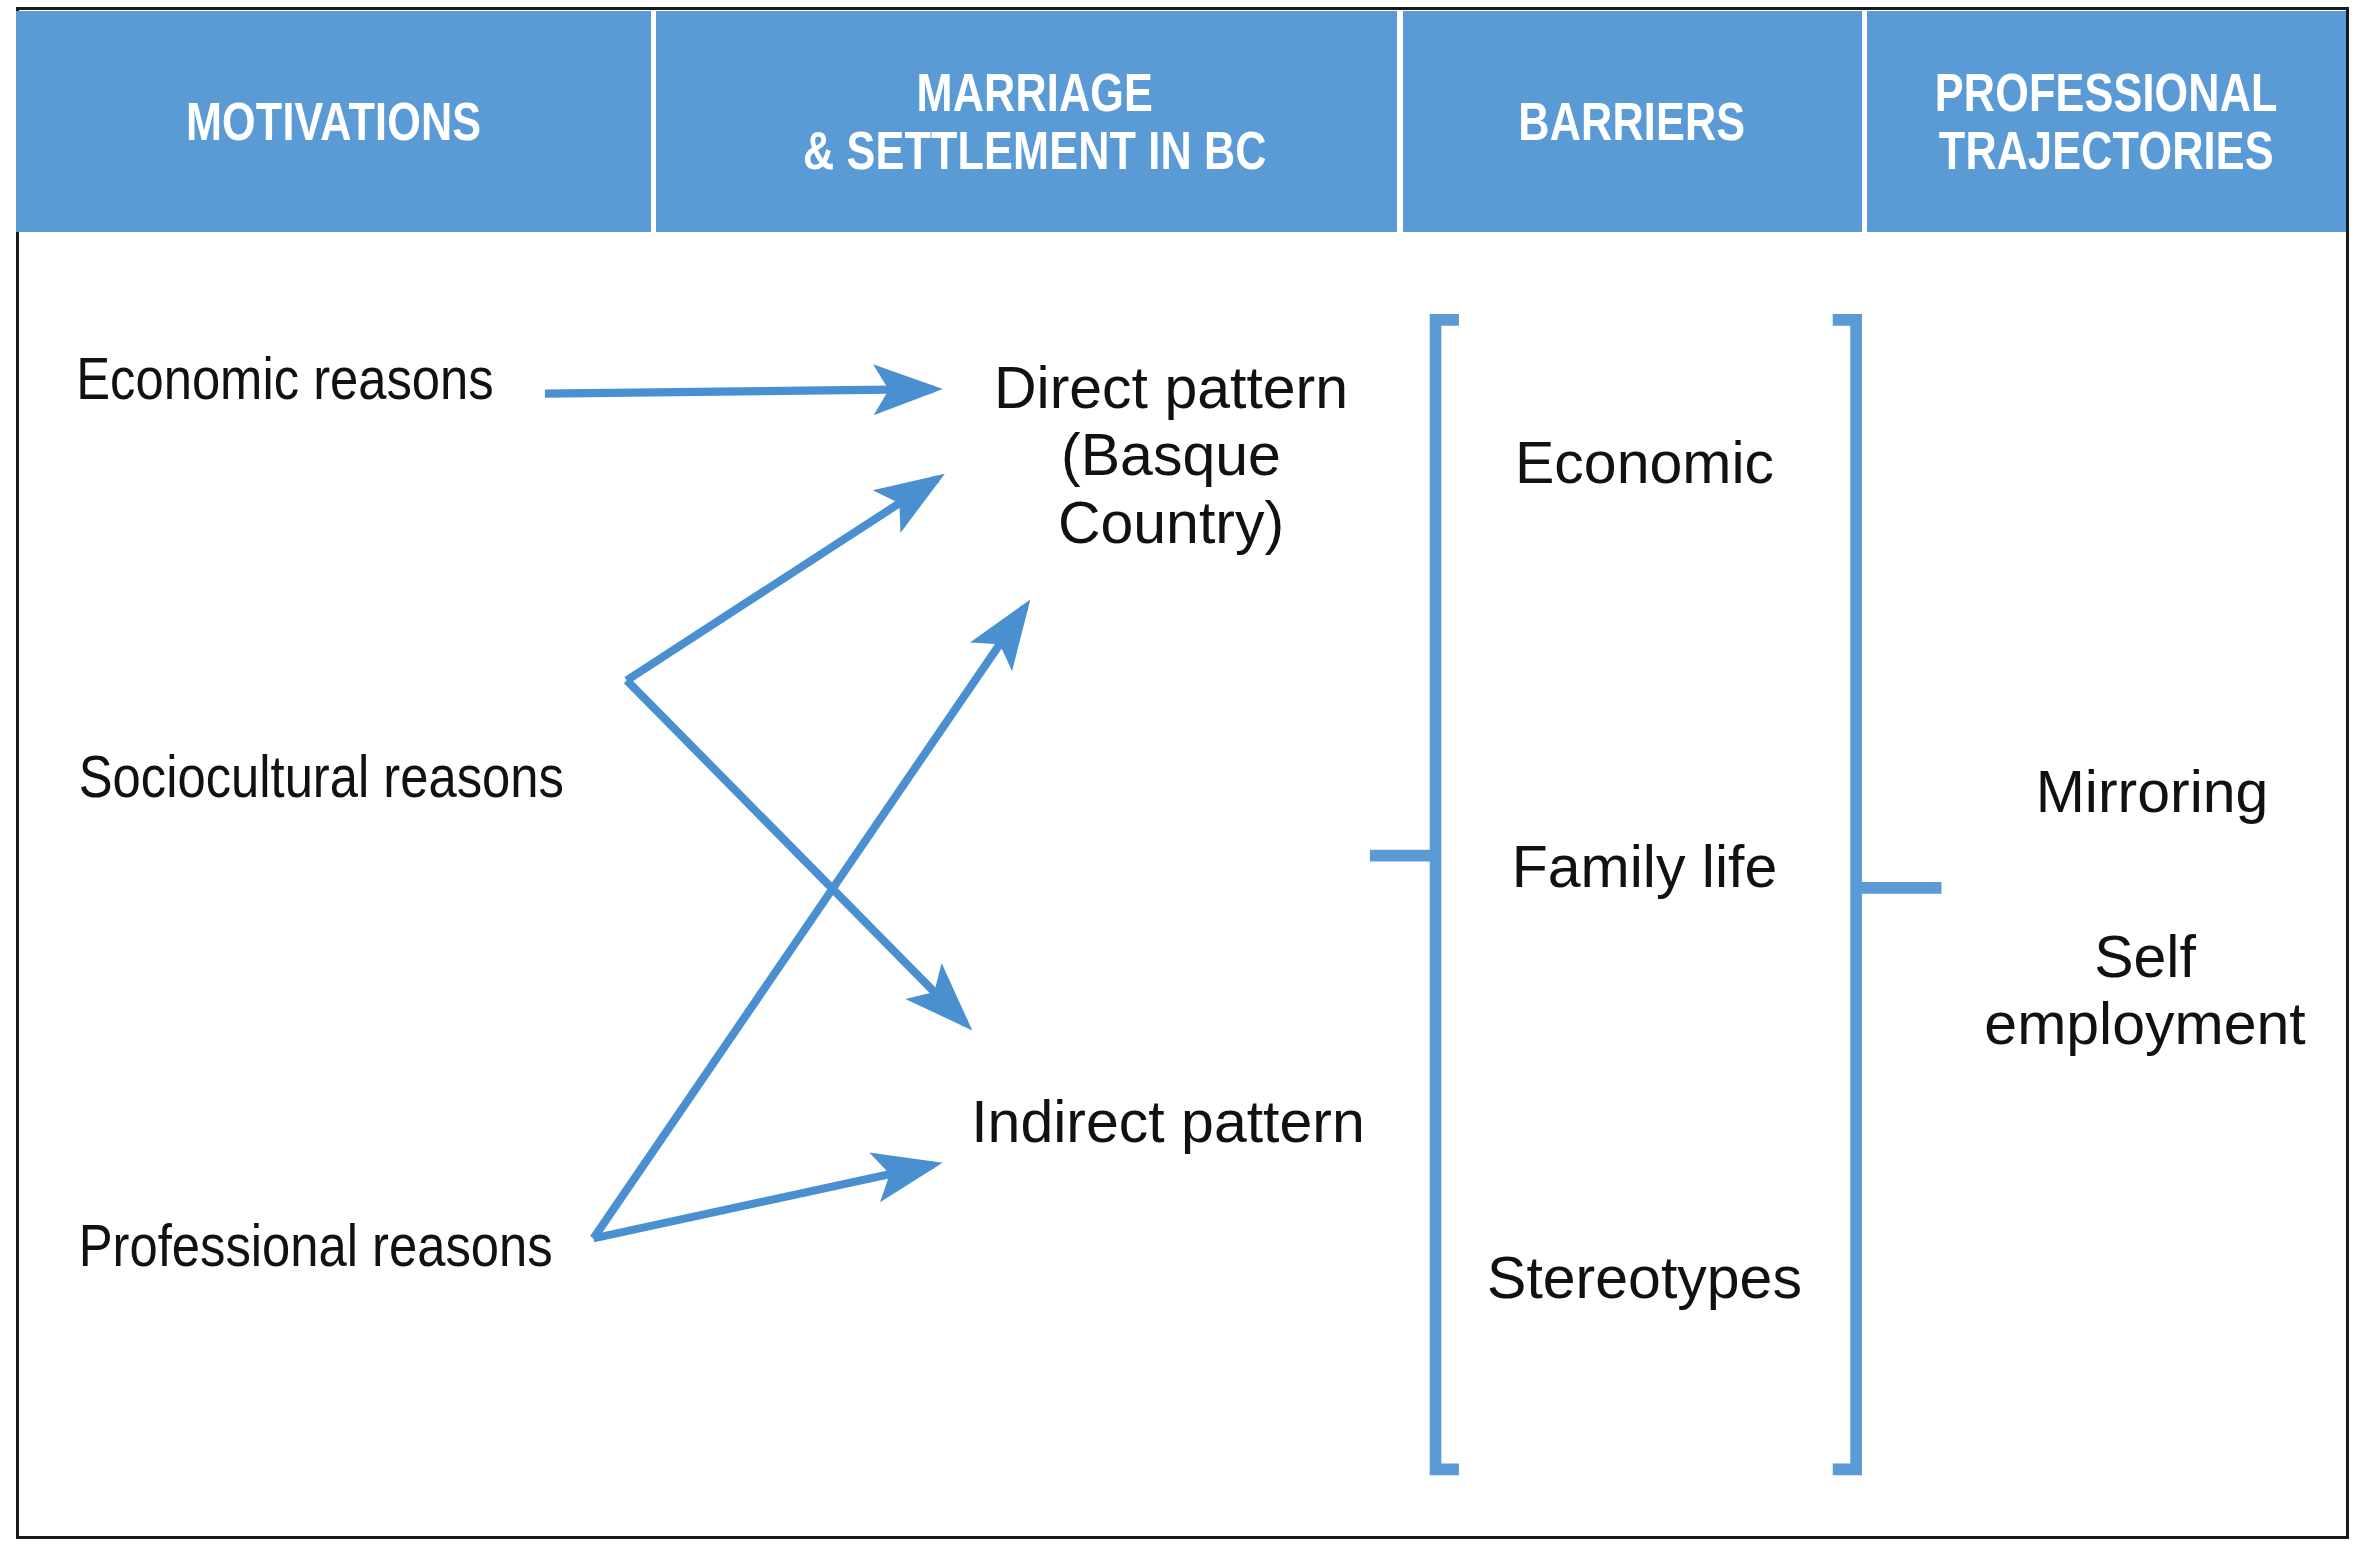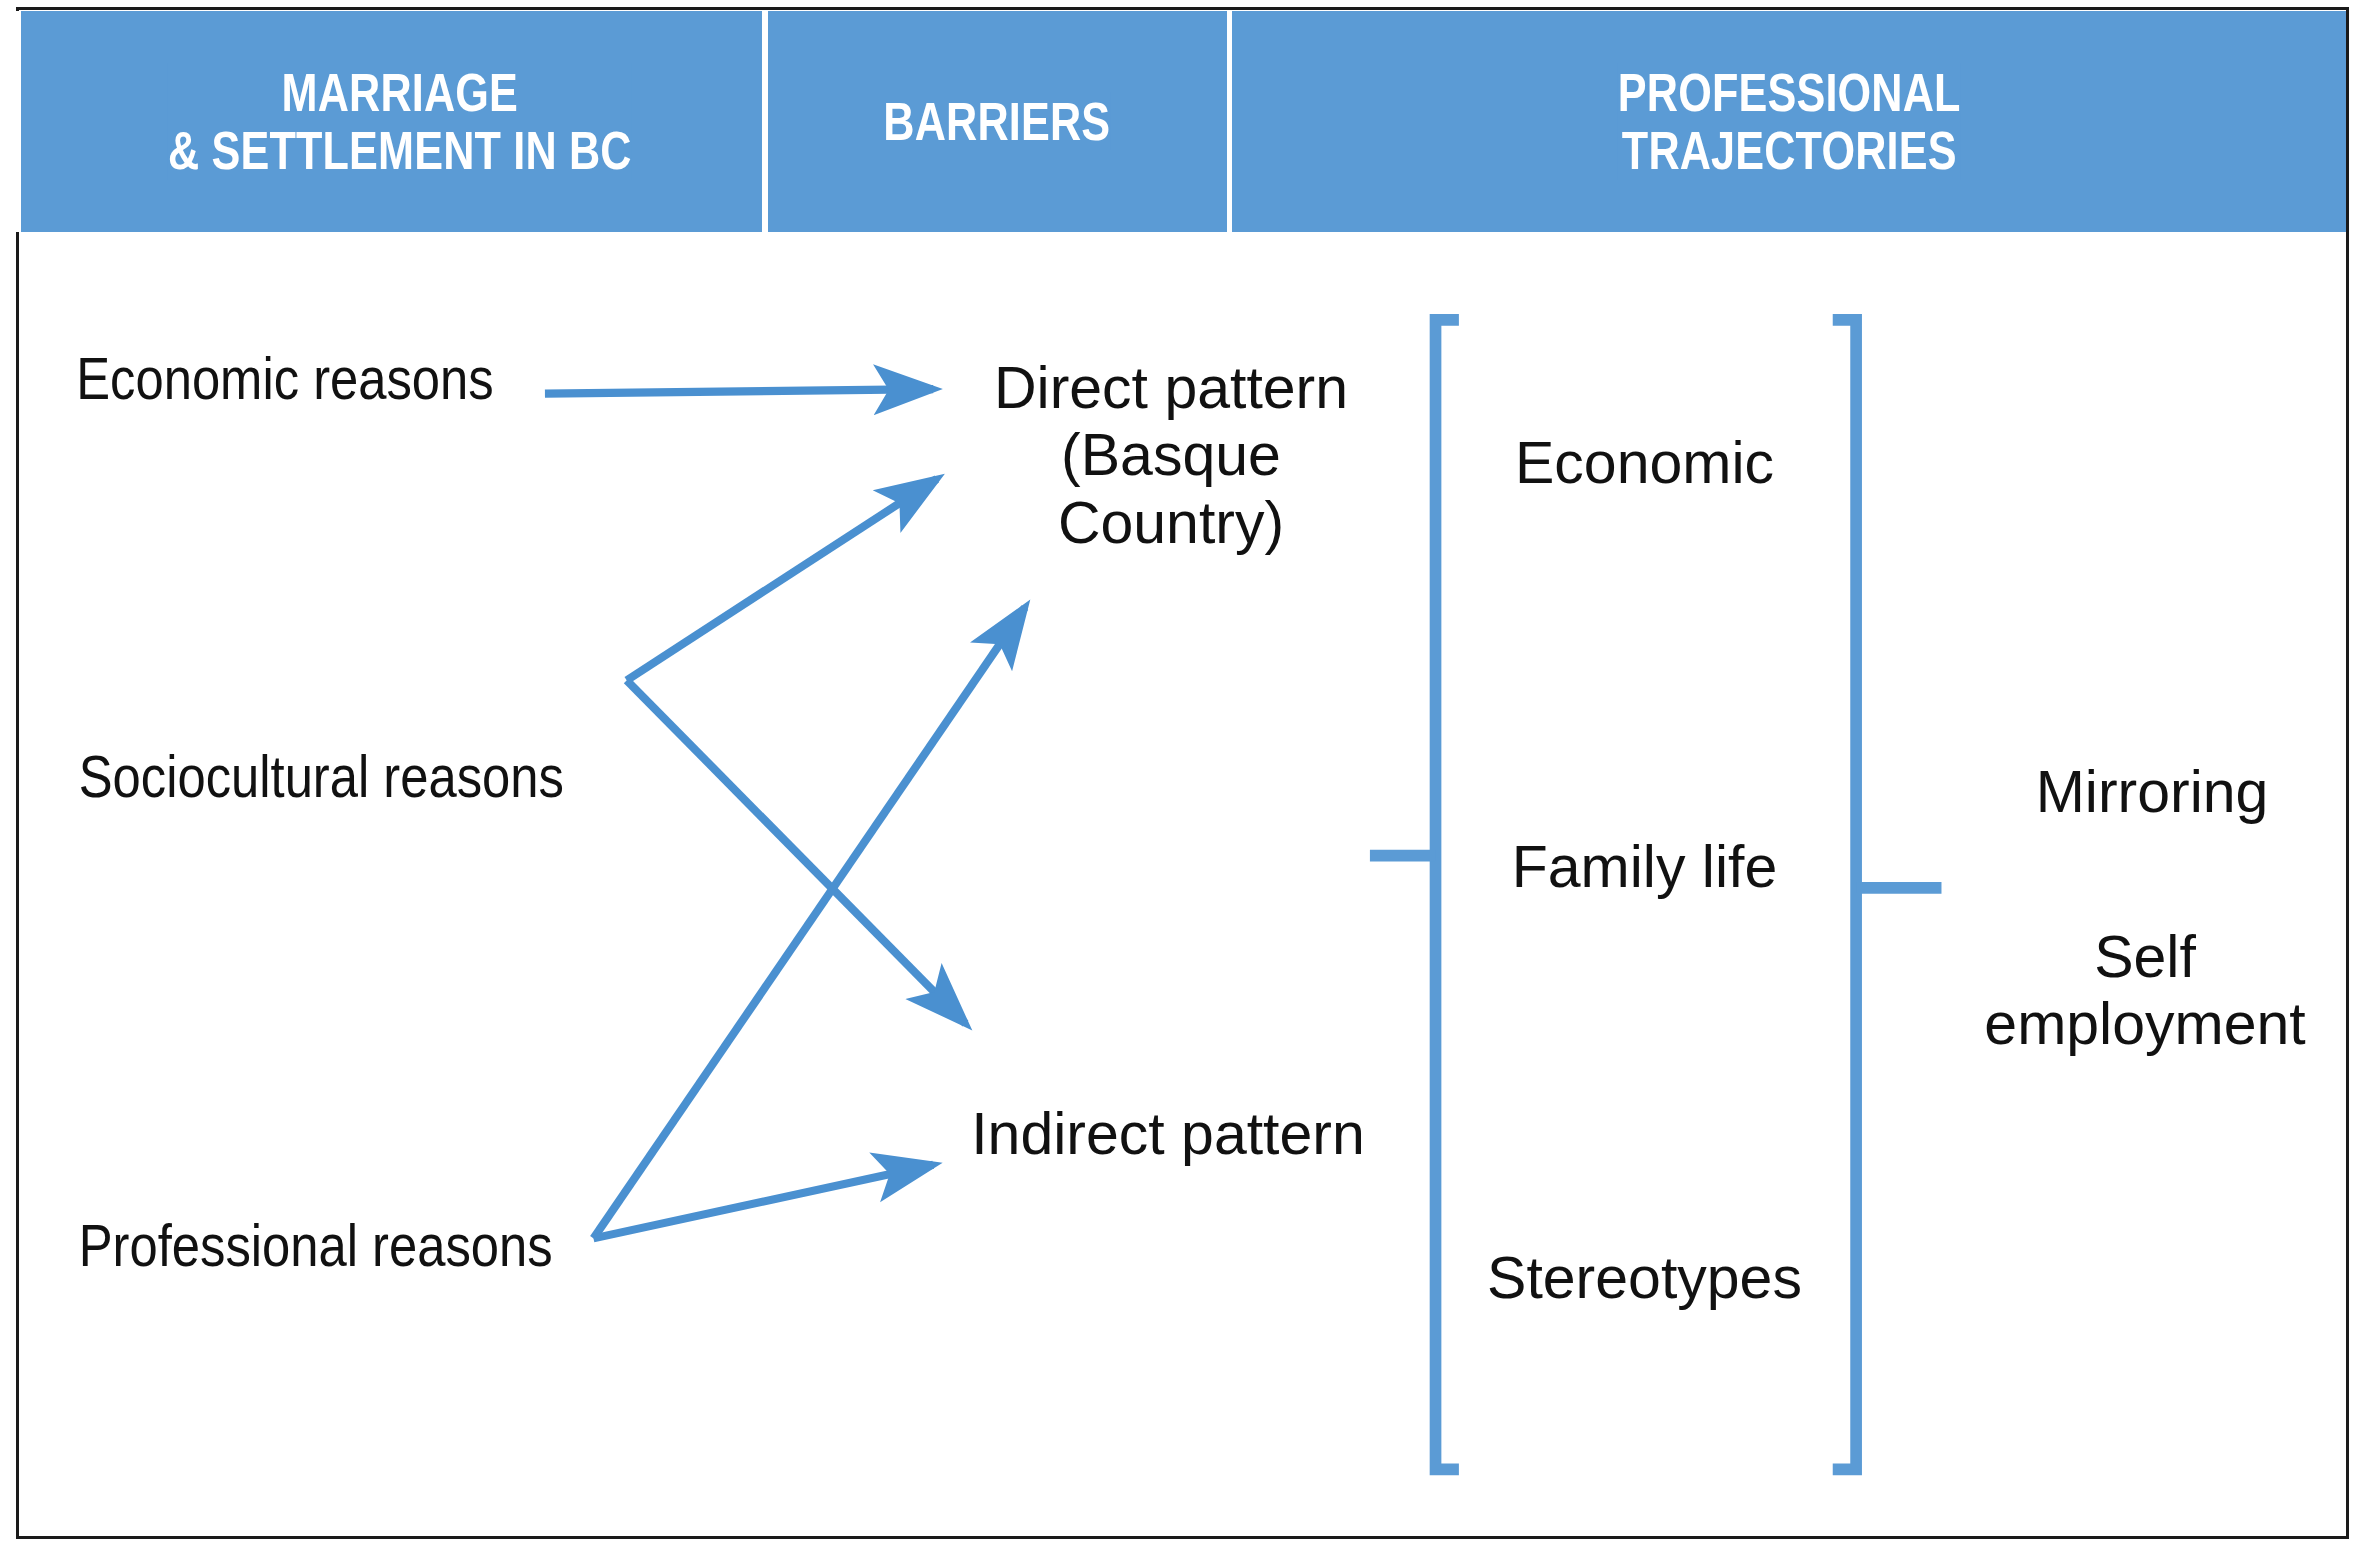--- a/index.html
+++ b/index.html
@@ -79,20 +79,23 @@
   }
 </style>
 </head>
 <body>
 
 <div id="page">
 
   <div id="frame"></div>
 
   <div id="header">
+    <div class="hcell-wrap" style="flex:0 0 635px;">
+      <div class="hcell">MOTIVATIONS</div>
+    </div>
     <div class="hgap"></div>
     <div class="hcell-wrap" style="flex:0 0 741px;padding-left:16px;">
       <div class="hcell">MARRIAGE
 &amp; SETTLEMENT IN BC</div>
     </div>
     <div class="hgap"></div>
     <div class="hcell-wrap" style="flex:0 0 459px;">
       <div class="hcell">BARRIERS</div>
     </div>
     <div class="hgap"></div>
@@ -143,21 +146,21 @@
   <div class="label narrow" style="left:36px;top:346px;width:575px;">Economic reasons</div>
 
   <div class="label narrow" style="left:36px;top:744px;width:611px;">Sociocultural reasons</div>
 
   <div class="label narrow" style="left:36px;top:1213px;width:611px;">Professional reasons</div>
 
   <div class="label reg" style="left:960px;top:340px;width:422px;margin-top:15px;">Direct pattern
 (Basque
 Country)</div>
 
-  <div class="label reg" style="left:948px;top:1089px;width:440px;margin-top:12px;">Indirect pattern</div>
+  <div class="label reg" style="left:948px;top:1089px;width:440px;">Indirect pattern</div>
 
   <div class="label reg" style="left:1456px;top:430px;width:377px;">Economic</div>
 
 
   <div class="label reg" style="left:1456px;top:834px;width:377px;">Family life</div>
 
 
   <div class="label reg" style="left:1959px;top:759px;width:386px;">Mirroring</div>
 
   <div class="label reg" style="left:1447px;top:1245px;width:395px;">Stereotypes</div>

